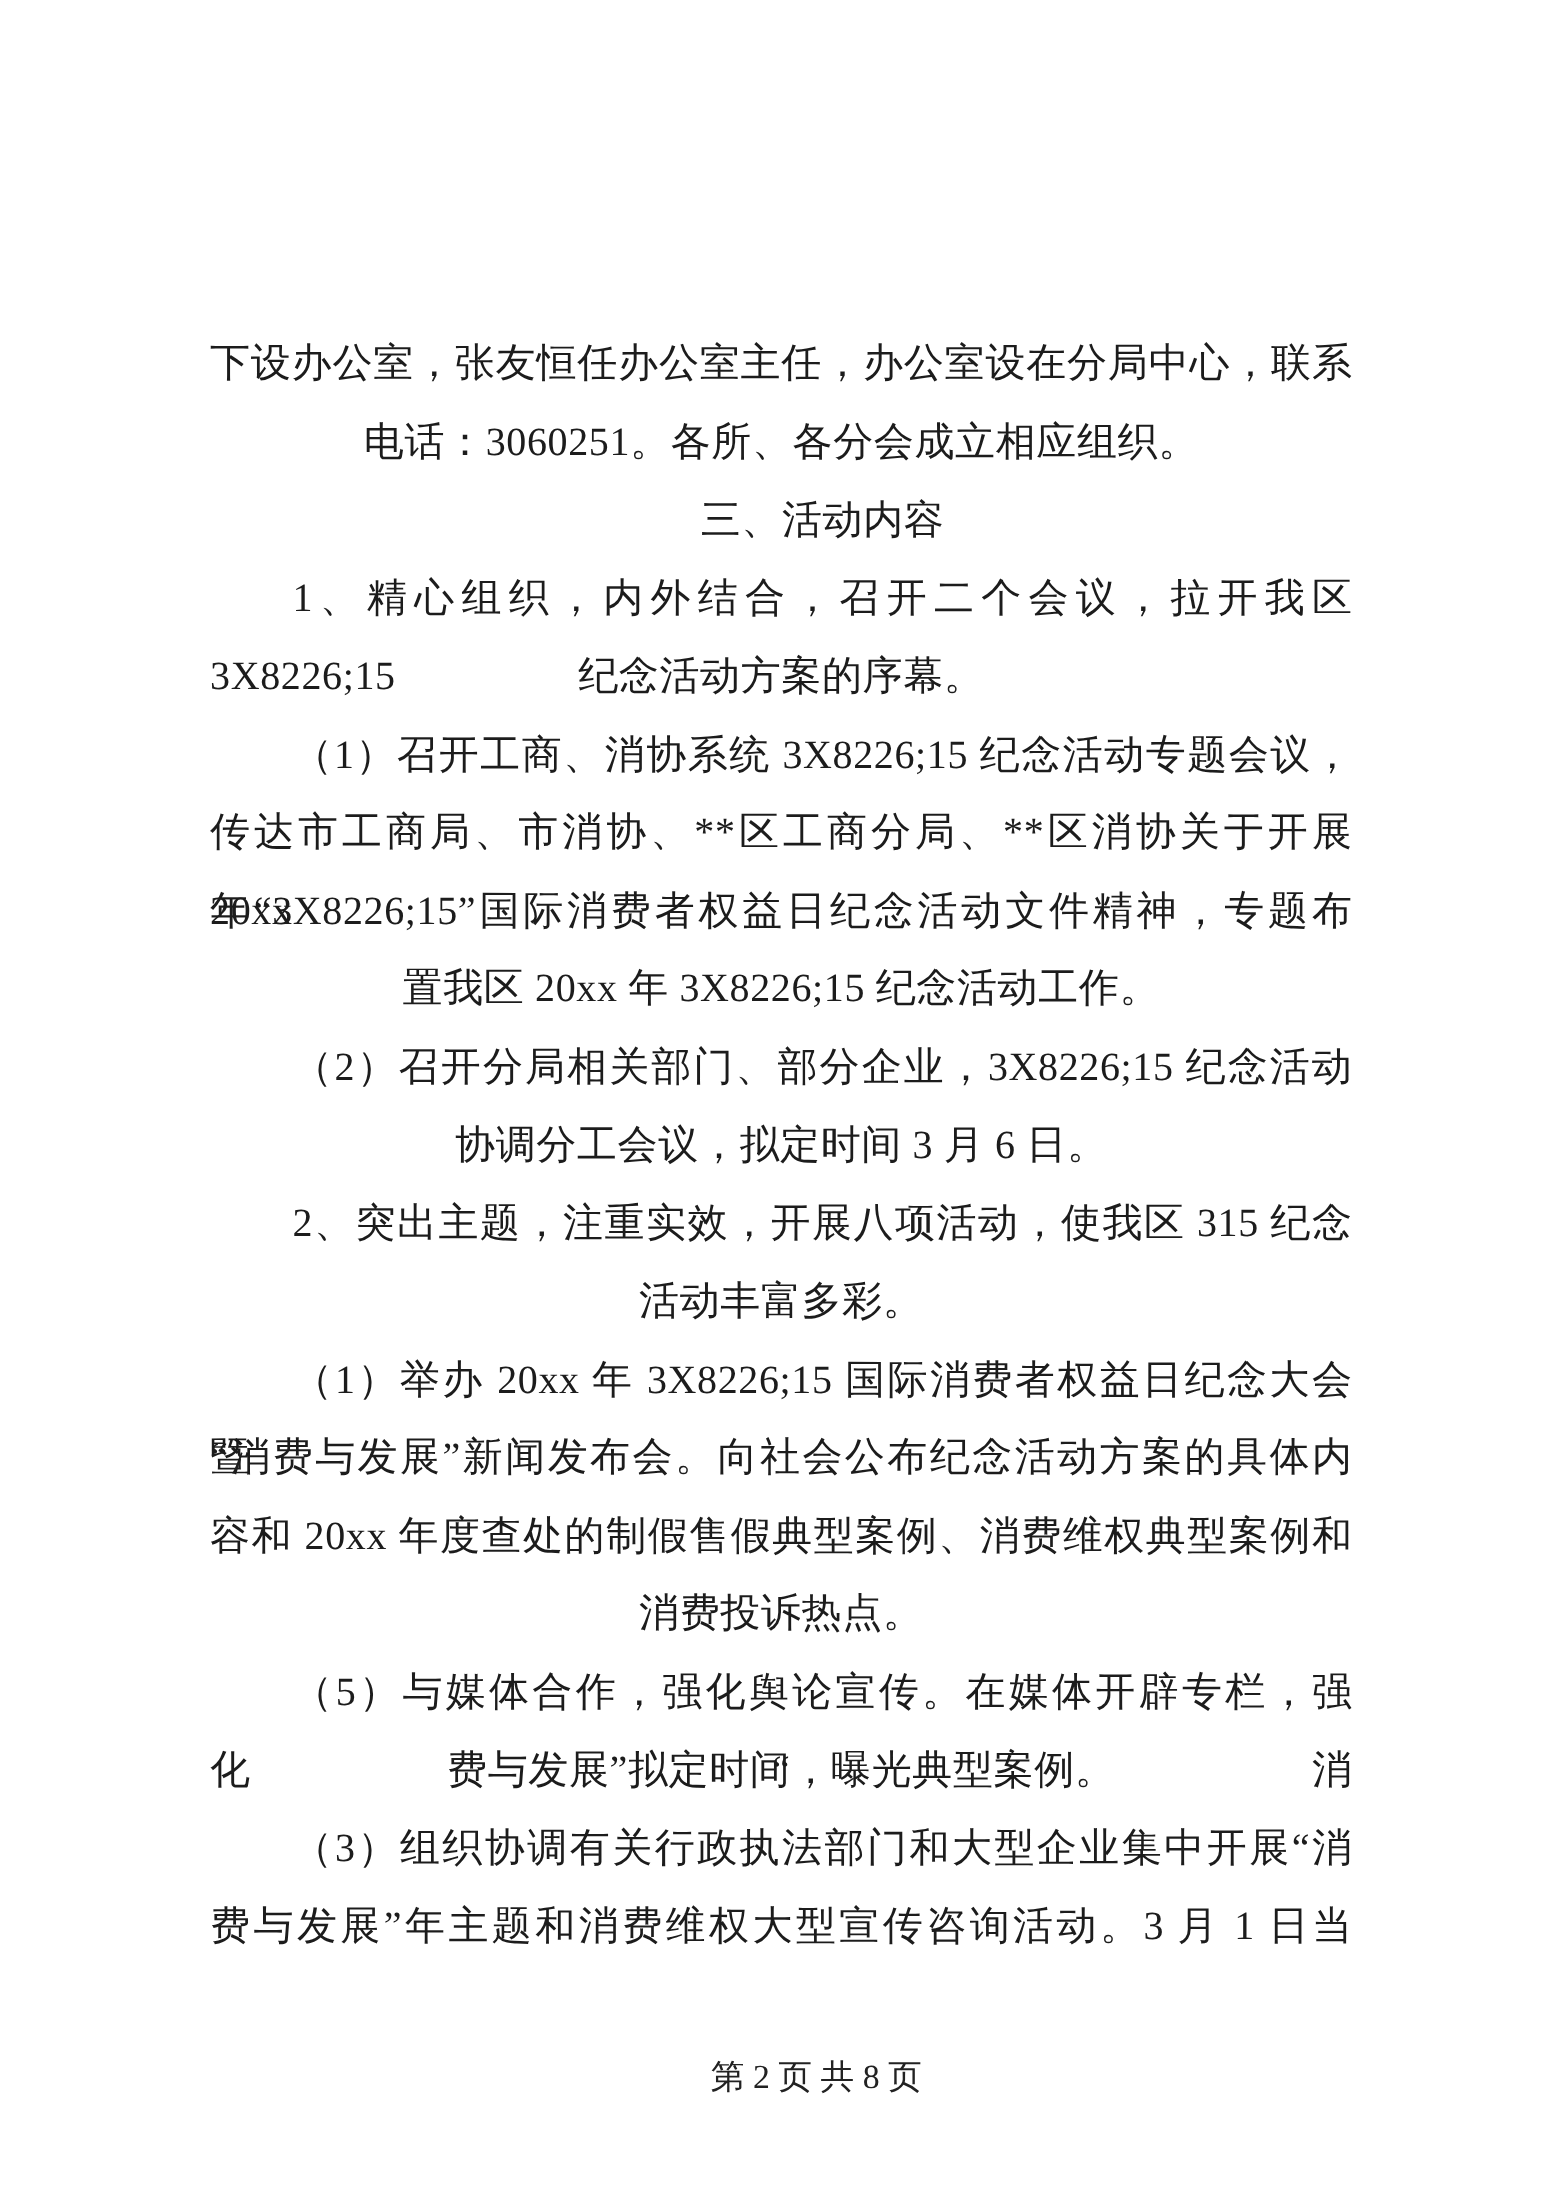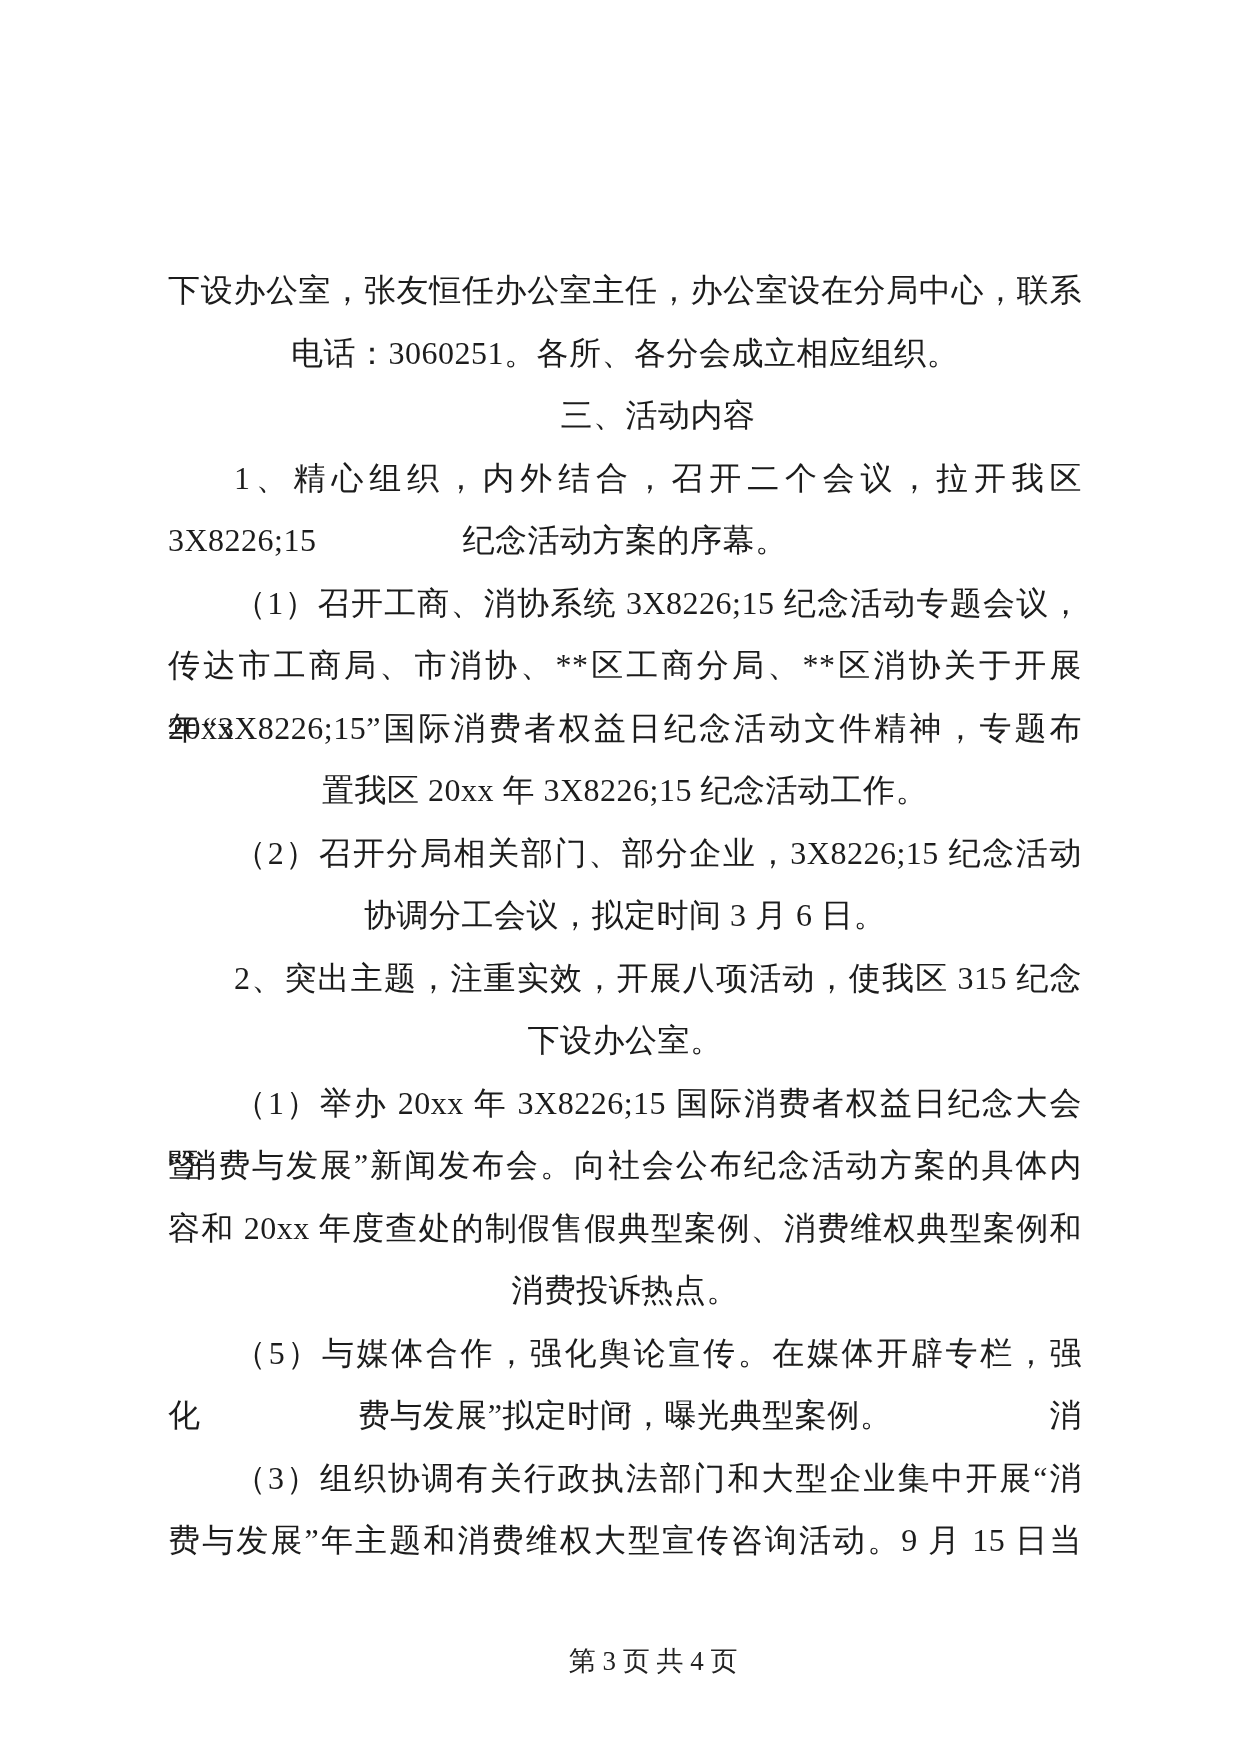--- a/index.html
+++ b/index.html
@@ -72,26 +72,26 @@
     <div class="line i2">三、活动内容</div>
     <div class="line j i2">1、精心组织，内外结合，召开二个会议，拉开我区 3X8226;15</div>
     <div class="line">纪念活动方案的序幕。</div>
     <div class="line j i2">（1）召开工商、消协系统 3X8226;15 纪念活动专题会议，</div>
     <div class="line j">传达市工商局、市消协、**区工商分局、**区消协关于开展 20xx</div>
     <div class="line j">年“3X8226;15”国际消费者权益日纪念活动文件精神，专题布</div>
     <div class="line">置我区 20xx 年 3X8226;15 纪念活动工作。</div>
     <div class="line j i2">（2）召开分局相关部门、部分企业，3X8226;15 纪念活动</div>
     <div class="line">协调分工会议，拟定时间 3 月 6 日。</div>
     <div class="line j i2">2、突出主题，注重实效，开展八项活动，使我区 315 纪念</div>
-    <div class="line">下设办公室。</div>
+    <div class="line">活动丰富多彩。</div>
     <div class="line j i2">（1）举办 20xx 年 3X8226;15 国际消费者权益日纪念大会暨</div>
     <div class="line j">“消费与发展”新闻发布会。向社会公布纪念活动方案的具体内</div>
     <div class="line j">容和 20xx 年度查处的制假售假典型案例、消费维权典型案例和</div>
     <div class="line">消费投诉热点。</div>
     <div class="line j i2">（5）与媒体合作，强化舆论宣传。在媒体开辟专栏，强化“消</div>
     <div class="line">费与发展”拟定时间，曝光典型案例。</div>
     <div class="line j i2">（3）组织协调有关行政执法部门和大型企业集中开展“消</div>
-    <div class="line j">费与发展”年主题和消费维权大型宣传咨询活动。9 月 15 日当</div>
+    <div class="line j">费与发展”年主题和消费维权大型宣传咨询活动。3 月 1 日当</div>
   </div>
 
-  <div class="page-footer">第 3 页 共 4 页</div>
+  <div class="page-footer">第 2 页 共 8 页</div>
 
 </div>
 
 </body></html>

